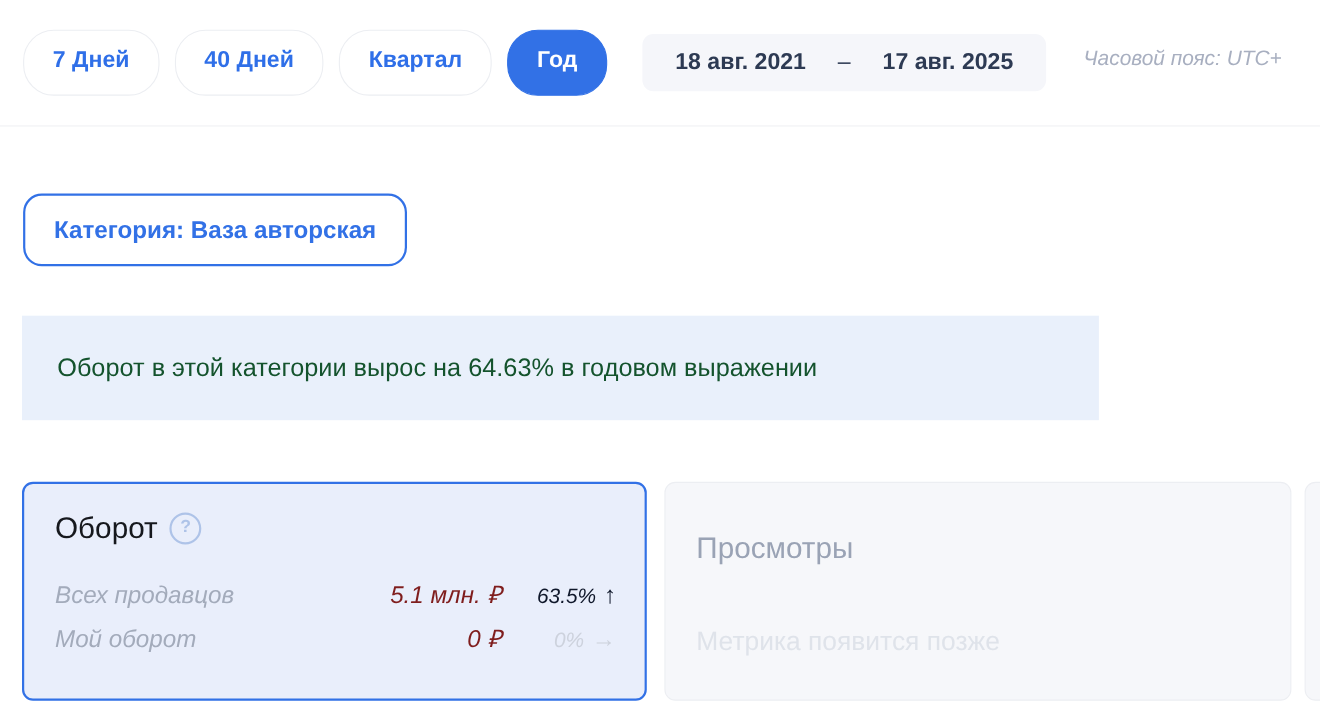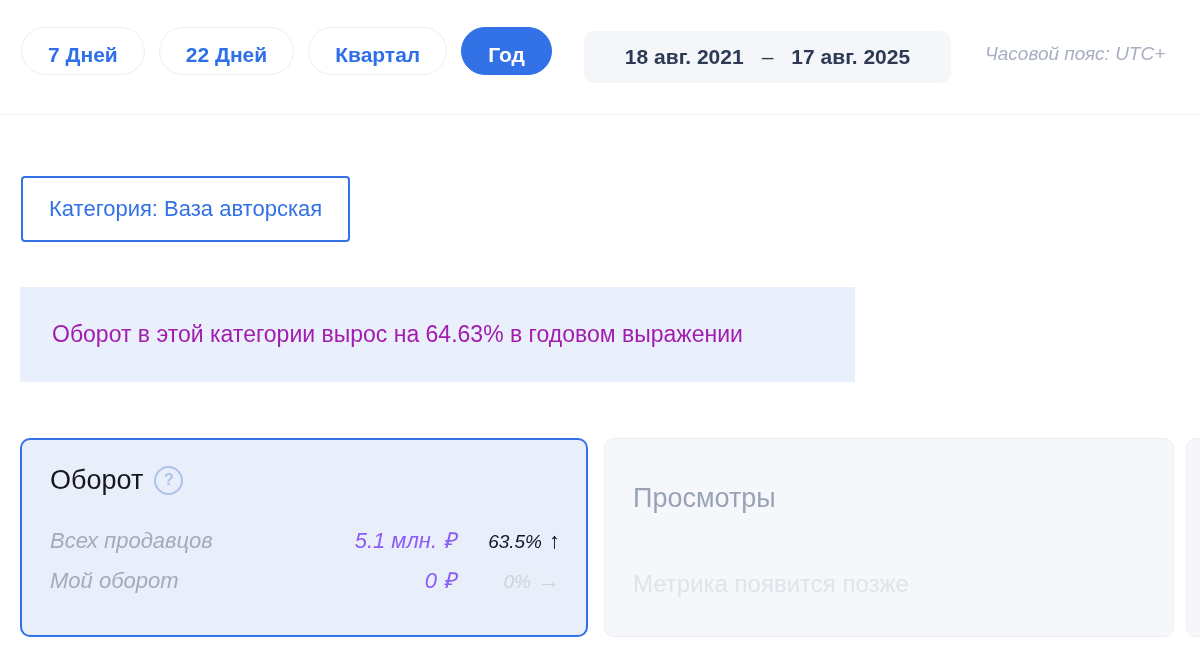--- a/index.html
+++ b/index.html
@@ -31,21 +31,21 @@
   .period-group {
     position: absolute;
     left: 21px;
     top: 27px;
     display: flex;
     gap: 14px;
     align-items: center;
   }
   .period-btn {
     box-sizing: border-box;
-    height: 48px;
+    height: 60px;
     padding: 0 26px;
     border-radius: 28px;
     border: 1.5px solid #eceef2;
     background: #ffffff;
     color: #2f6fe8;
     font-size: 21px;
     font-weight: bold;
     line-height: 53px;
     white-space: nowrap;
     cursor: pointer;
@@ -62,21 +62,21 @@
     left: 584px;
     top: 31px;
     box-sizing: border-box;
     width: 367px;
     height: 52px;
     background: #f5f6fa;
     border-radius: 10px;
     display: flex;
     align-items: center;
     justify-content: center;
-    gap: 18px;
+    gap: 29px;
     font-size: 21px;
     font-weight: bold;
     color: #2d3a53;
     cursor: pointer;
     user-select: none;
   }
   .daterange .dash {
     font-weight: normal;
     color: #2d3a53;
   }
@@ -93,45 +93,45 @@
 
   
   .category-chip {
     position: absolute;
     left: 21px;
     top: 176px;
     box-sizing: border-box;
     height: 66px;
     padding: 0 26px;
     border: 2px solid #3271e6;
-    border-radius: 4px;
+    border-radius: 17px;
     background: #ffffff;
     color: #3271e6;
     font-size: 22px;
-    font-weight: normal;
+    font-weight: bold;
     line-height: 62px;
     white-space: nowrap;
     cursor: pointer;
     user-select: none;
   }
 
   
   .info-banner {
     position: absolute;
     left: 20px;
     top: 287px;
     box-sizing: border-box;
-    width: 835px;
+    width: 979px;
     height: 95px;
     background: #e9f0fb;
     display: flex;
     align-items: center;
     padding-left: 32px;
     font-size: 23px;
-    color: #a21caf;
+    color: #14532d;
     white-space: nowrap;
   }
 
   
   .cards {
     position: absolute;
     left: 0;
     top: 438px;
     width: 1200px;
     height: 200px;
@@ -201,21 +201,21 @@
     font-size: 22px;
     height: 40px;
     font-style: italic;
   }
   .metric-label {
     color: #a3abbb;
     flex: none;
   }
   .metric-spacer { flex: 1 1 auto; }
   .metric-value {
-    color: #8b5cf6;
+    color: #7f1d1d;
     white-space: nowrap;
   }
   .metric-delta {
     width: 104px;
     text-align: right;
     font-size: 19px;
     white-space: nowrap;
     flex: none;
   }
   .metric-delta.up { color: #0f172a; }
@@ -231,21 +231,21 @@
     margin-top: 58px;
     white-space: nowrap;
   }
 </style>
 </head>
 <body>
 
 <div class="toolbar">
   <div class="period-group">
     <div class="period-btn">7 Дней</div>
-    <div class="period-btn">22 Дней</div>
+    <div class="period-btn">40 Дней</div>
     <div class="period-btn">Квартал</div>
     <div class="period-btn active">Год</div>
   </div>
 
   <div class="daterange">
     <span>18 авг. 2021</span>
     <span class="dash">–</span>
     <span>17 авг. 2025</span>
   </div>
 

